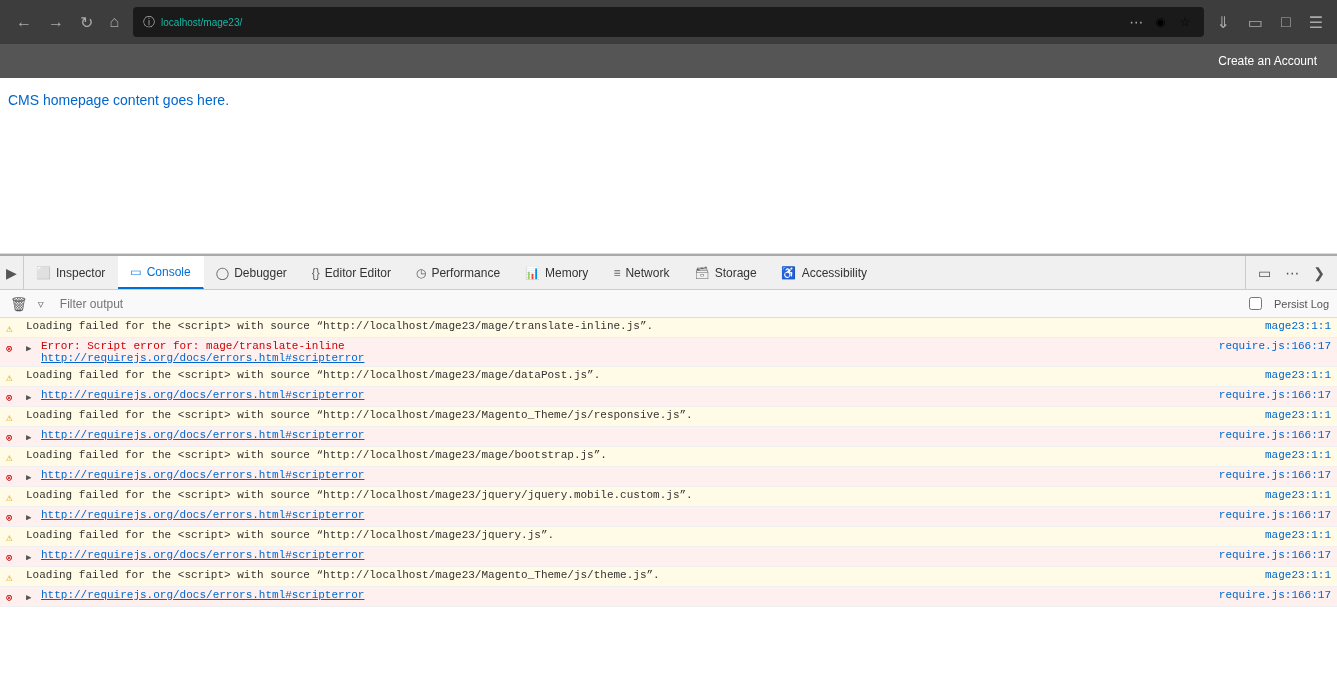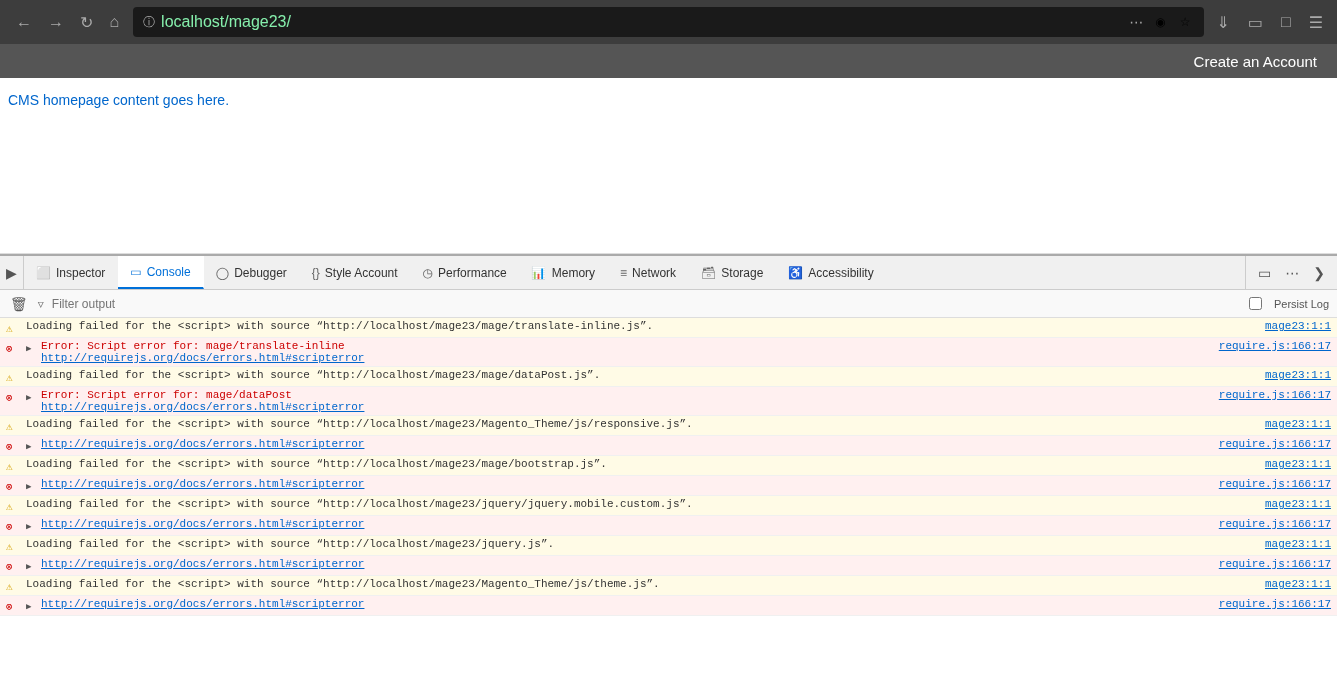--- a/index.html
+++ b/index.html
@@ -35,22 +35,22 @@
       background: #1a1a1a;
       border-radius: 4px;
       padding: 4px 10px;
       gap: 6px;
     }
     .address-lock {
       color: #aaa;
       font-size: 12px;
     }
     .address-text {
-      color: #86efac;
-      font-size: 16px;
+      color: #14b8a6;
+      font-size: 10px;
       flex: 1;
     }
     .address-more {
       color: #aaa;
       font-size: 14px;
       letter-spacing: 2px;
     }
     .browser-icons {
       display: flex;
       gap: 10px;
@@ -73,21 +73,21 @@
     .page-top-bar {
       background: #555;
       height: 34px;
       display: flex;
       justify-content: flex-end;
       align-items: center;
       padding: 0 20px;
     }
     .page-top-link {
       color: #fff;
-      font-size: 15px;
+      font-size: 12px;
       text-decoration: none;
     }
     .cms-text {
       color: #0066cc;
       font-size: 14px;
       padding: 14px 8px;
     }
 
     
     .devtools {
@@ -172,20 +172,21 @@
       color: #777;
       font-size: 12px;
     }
     .console-filter-input {
       border: none;
       background: transparent;
       font-size: 12px;
       color: #8b5cf6;
       outline: none;
       flex: 1;
+      margin-left: 8px;
     }
     .persist-log {
       display: flex;
       align-items: center;
       gap: 12px;
       margin-left: auto;
       font-size: 11px;
       color: #555;
     }
     .persist-log input { cursor: pointer; }
@@ -240,21 +241,20 @@
     .row-content .error-text {
       color: #cc0000;
     }
     .row-content .link-text {
       color: #0066cc;
       cursor: pointer;
     }
 
     .row-source {
       color: #0066cc;
-      text-decoration: underline;
       cursor: pointer;
       white-space: nowrap;
       font-size: 11px;
       margin-left: 8px;
     }
   </style>
 </head>
 <body>
 
 <div class="browser-chrome">
@@ -301,21 +301,21 @@
       <span>Console</span>
     </div>
 
     <div class="devtools-tab">
       <span class="tab-icon">◯</span>
       <span>Debugger</span>
     </div>
 
     <div class="devtools-tab">
       <span class="tab-icon">{}</span>
-      <span>Style Account</span>
+      <span>Editor Editor</span>
     </div>
 
     <div class="devtools-tab">
       <span class="tab-icon">◷</span>
       <span>Performance</span>
     </div>
 
     <div class="devtools-tab">
       <span class="tab-icon">📊</span>
       <span>Memory</span>
@@ -376,21 +376,20 @@
         <span class="row-icon warn-icon">⚠</span>
         <span class="row-content">
           <div>Loading failed for the &lt;script&gt; with source “http://localhost/mage23/mage/dataPost.js”.</div>
         </span>
         <span class="row-source">mage23:1:1</span>
       </div>
       <div class="console-row error-row">
         <span class="row-icon error-icon">⊗</span>
         <span class="row-expand">▶</span>
         <span class="row-content">
-          <div><span class="error-text">Error: Script error for: mage/dataPost</span></div>
           <div><a class="link-text" href="#">http://requirejs.org/docs/errors.html#scripterror</a></div>
         </span>
         <span class="row-source">require.js:166:17</span>
       </div>
       <div class="console-row warning-row">
         <span class="row-icon warn-icon">⚠</span>
         <span class="row-content">
           <div>Loading failed for the &lt;script&gt; with source “http://localhost/mage23/Magento_Theme/js/responsive.js”.</div>
         </span>
         <span class="row-source">mage23:1:1</span>

